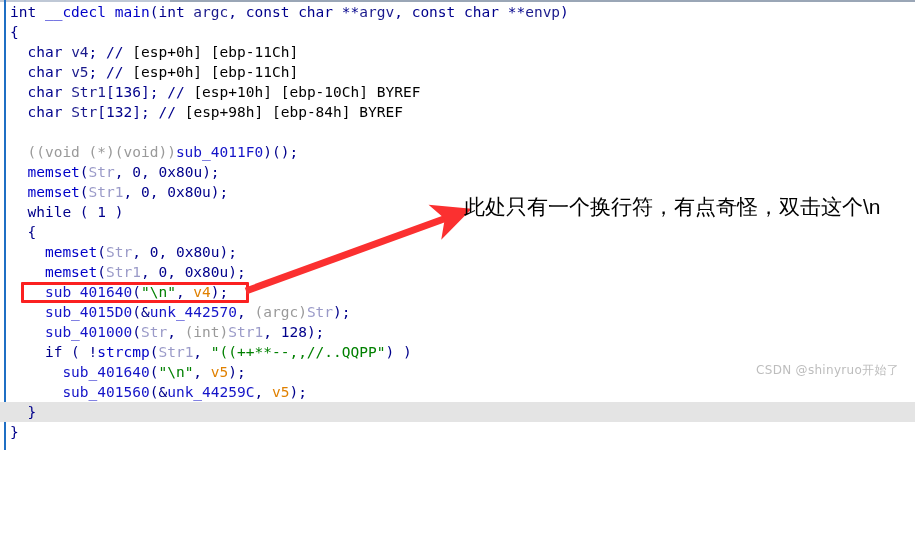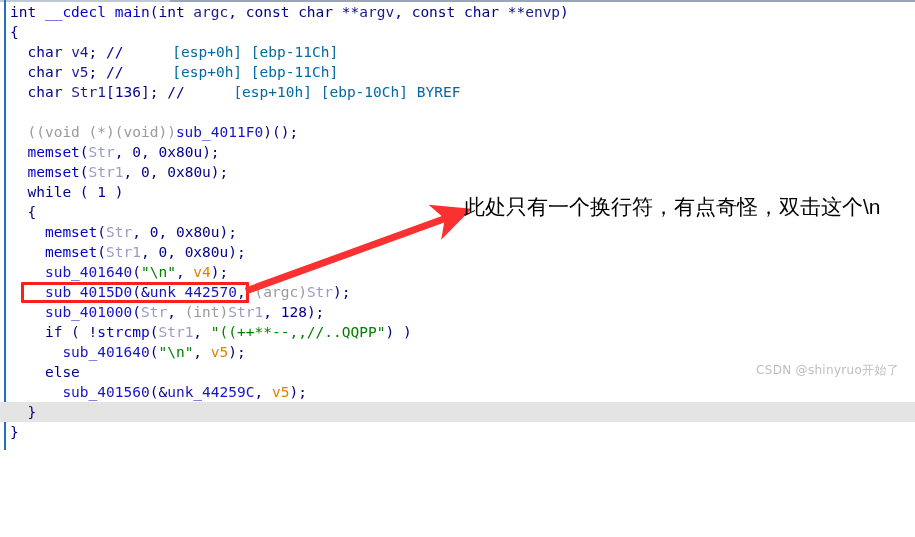--- a/index.html
+++ b/index.html
@@ -72,21 +72,21 @@
   }
 
   
   .t-key   { color: #00008B; }              
   .t-fn    { color: #0000c8; }              
   .t-sub   { color: #1414c8; }  
   .t-var   { color: #9a9ac8; }              
   .t-lvar  { color: #1a1a8c; }              
   .t-num   { color: #00008B; }              
   .t-str   { color: #008000; }              
-  .t-cmt   { color: #0369a1; margin-left: 40px; }              
+  .t-cmt   { color: #000000; }              
   .t-cmt2  { color: #00008B; }              
   .t-cast  { color: #9a9a9a; }              
   .t-arg   { color: #e08000; }              
   .t-punc  { color: #00008B; }
   .t-brc   { color: #00008B; }
 
   
   #redbox {
     position: absolute;
     left: 21px;
@@ -136,34 +136,34 @@
   <div id="header-rule"></div>
   <div id="header-rule-dark"></div>
   <div id="fold-margin"></div>
 
   <div id="code-lines">
       <div class="ln"><span></span><span class="t-key">int </span><span class="t-fn">__cdecl</span><span class=""> </span><span class="t-fn">main</span><span class="t-punc">(</span><span class="t-key">int</span><span class=""> </span><span class="t-lvar">argc</span><span class="t-punc">, </span><span class="t-key">const char</span><span class=""> </span><span class="t-punc">**</span><span class="t-lvar">argv</span><span class="t-punc">, </span><span class="t-key">const char</span><span class=""> </span><span class="t-punc">**</span><span class="t-lvar">envp</span><span class="t-punc">)</span></div>
       <div class="ln"><span></span><span class="t-brc">{</span></div>
       <div class="ln"><span>  </span><span class="t-key">char</span><span class=""> </span><span class="t-lvar">v4</span><span class="t-punc">; </span><span class="t-cmt2">//</span><span class=""> </span><span class="t-cmt">[esp+0h] [ebp-11Ch]</span></div>
       <div class="ln"><span>  </span><span class="t-key">char</span><span class=""> </span><span class="t-lvar">v5</span><span class="t-punc">; </span><span class="t-cmt2">//</span><span class=""> </span><span class="t-cmt">[esp+0h] [ebp-11Ch]</span></div>
       <div class="ln"><span>  </span><span class="t-key">char</span><span class=""> </span><span class="t-lvar">Str1</span><span class="t-punc">[</span><span class="t-num">136</span><span class="t-punc">]; </span><span class="t-cmt2">//</span><span class=""> </span><span class="t-cmt">[esp+10h] [ebp-10Ch] BYREF</span></div>
+      <div class="ln"><span>  </span><span class="t-key">char</span><span class=""> </span><span class="t-lvar">Str</span><span class="t-punc">[</span><span class="t-num">132</span><span class="t-punc">]; </span><span class="t-cmt2">//</span><span class=""> </span><span class="t-cmt">[esp+98h] [ebp-84h] BYREF</span></div>
       <div class="ln"><span></span></div>
       <div class="ln"><span>  </span><span class="t-cast">((void (*)(void))</span><span class="t-sub">sub_4011F0</span><span class="t-punc">)();</span></div>
       <div class="ln"><span>  </span><span class="t-fn">memset</span><span class="t-punc">(</span><span class="t-var">Str</span><span class="t-punc">, </span><span class="t-num">0</span><span class="t-punc">, </span><span class="t-num">0x80u</span><span class="t-punc">);</span></div>
       <div class="ln"><span>  </span><span class="t-fn">memset</span><span class="t-punc">(</span><span class="t-var">Str1</span><span class="t-punc">, </span><span class="t-num">0</span><span class="t-punc">, </span><span class="t-num">0x80u</span><span class="t-punc">);</span></div>
       <div class="ln"><span>  </span><span class="t-key">while</span><span class="t-punc"> ( </span><span class="t-num">1</span><span class="t-punc"> )</span></div>
       <div class="ln"><span>  </span><span class="t-brc">{</span></div>
       <div class="ln"><span>    </span><span class="t-fn">memset</span><span class="t-punc">(</span><span class="t-var">Str</span><span class="t-punc">, </span><span class="t-num">0</span><span class="t-punc">, </span><span class="t-num">0x80u</span><span class="t-punc">);</span></div>
       <div class="ln"><span>    </span><span class="t-fn">memset</span><span class="t-punc">(</span><span class="t-var">Str1</span><span class="t-punc">, </span><span class="t-num">0</span><span class="t-punc">, </span><span class="t-num">0x80u</span><span class="t-punc">);</span></div>
       <div class="ln"><span>    </span><span class="t-sub">sub_401640</span><span class="t-punc">(</span><span class="t-str">"\n"</span><span class="t-punc">, </span><span class="t-arg">v4</span><span class="t-punc">);</span></div>
       <div class="ln"><span>    </span><span class="t-sub">sub_4015D0</span><span class="t-punc">(&amp;</span><span class="t-sub">unk_442570</span><span class="t-punc">, </span><span class="t-cast">(argc)</span><span class="t-var">Str</span><span class="t-punc">);</span></div>
       <div class="ln"><span>    </span><span class="t-sub">sub_401000</span><span class="t-punc">(</span><span class="t-var">Str</span><span class="t-punc">, </span><span class="t-cast">(int)</span><span class="t-var">Str1</span><span class="t-punc">, </span><span class="t-num">128</span><span class="t-punc">);</span></div>
       <div class="ln"><span>    </span><span class="t-key">if</span><span class="t-punc"> ( !</span><span class="t-fn">strcmp</span><span class="t-punc">(</span><span class="t-var">Str1</span><span class="t-punc">, </span><span class="t-str">"((++**--,,//..QQPP"</span><span class="t-punc">) )</span></div>
       <div class="ln"><span>      </span><span class="t-sub">sub_401640</span><span class="t-punc">(</span><span class="t-str">"\n"</span><span class="t-punc">, </span><span class="t-arg">v5</span><span class="t-punc">);</span></div>
-      <div class="ln"><span>    </span><span class="t-key">else</span></div>
       <div class="ln"><span>      </span><span class="t-sub">sub_401560</span><span class="t-punc">(&amp;</span><span class="t-sub">unk_44259C</span><span class="t-punc">, </span><span class="t-arg">v5</span><span class="t-punc">);</span></div>
       <div class="ln cur"><span>  </span><span class="t-brc">}</span></div>
       <div class="ln"><span></span><span class="t-brc">}</span></div>
     </div>
 
   <div id="redbox"></div>
 
   <svg id="arrow-svg" viewBox="0 0 250 110" xmlns="http://www.w3.org/2000/svg">
     <defs>
       <marker id="ahead" markerWidth="6" markerHeight="6" refX="2.6" refY="3" orient="auto" markerUnits="strokeWidth">

